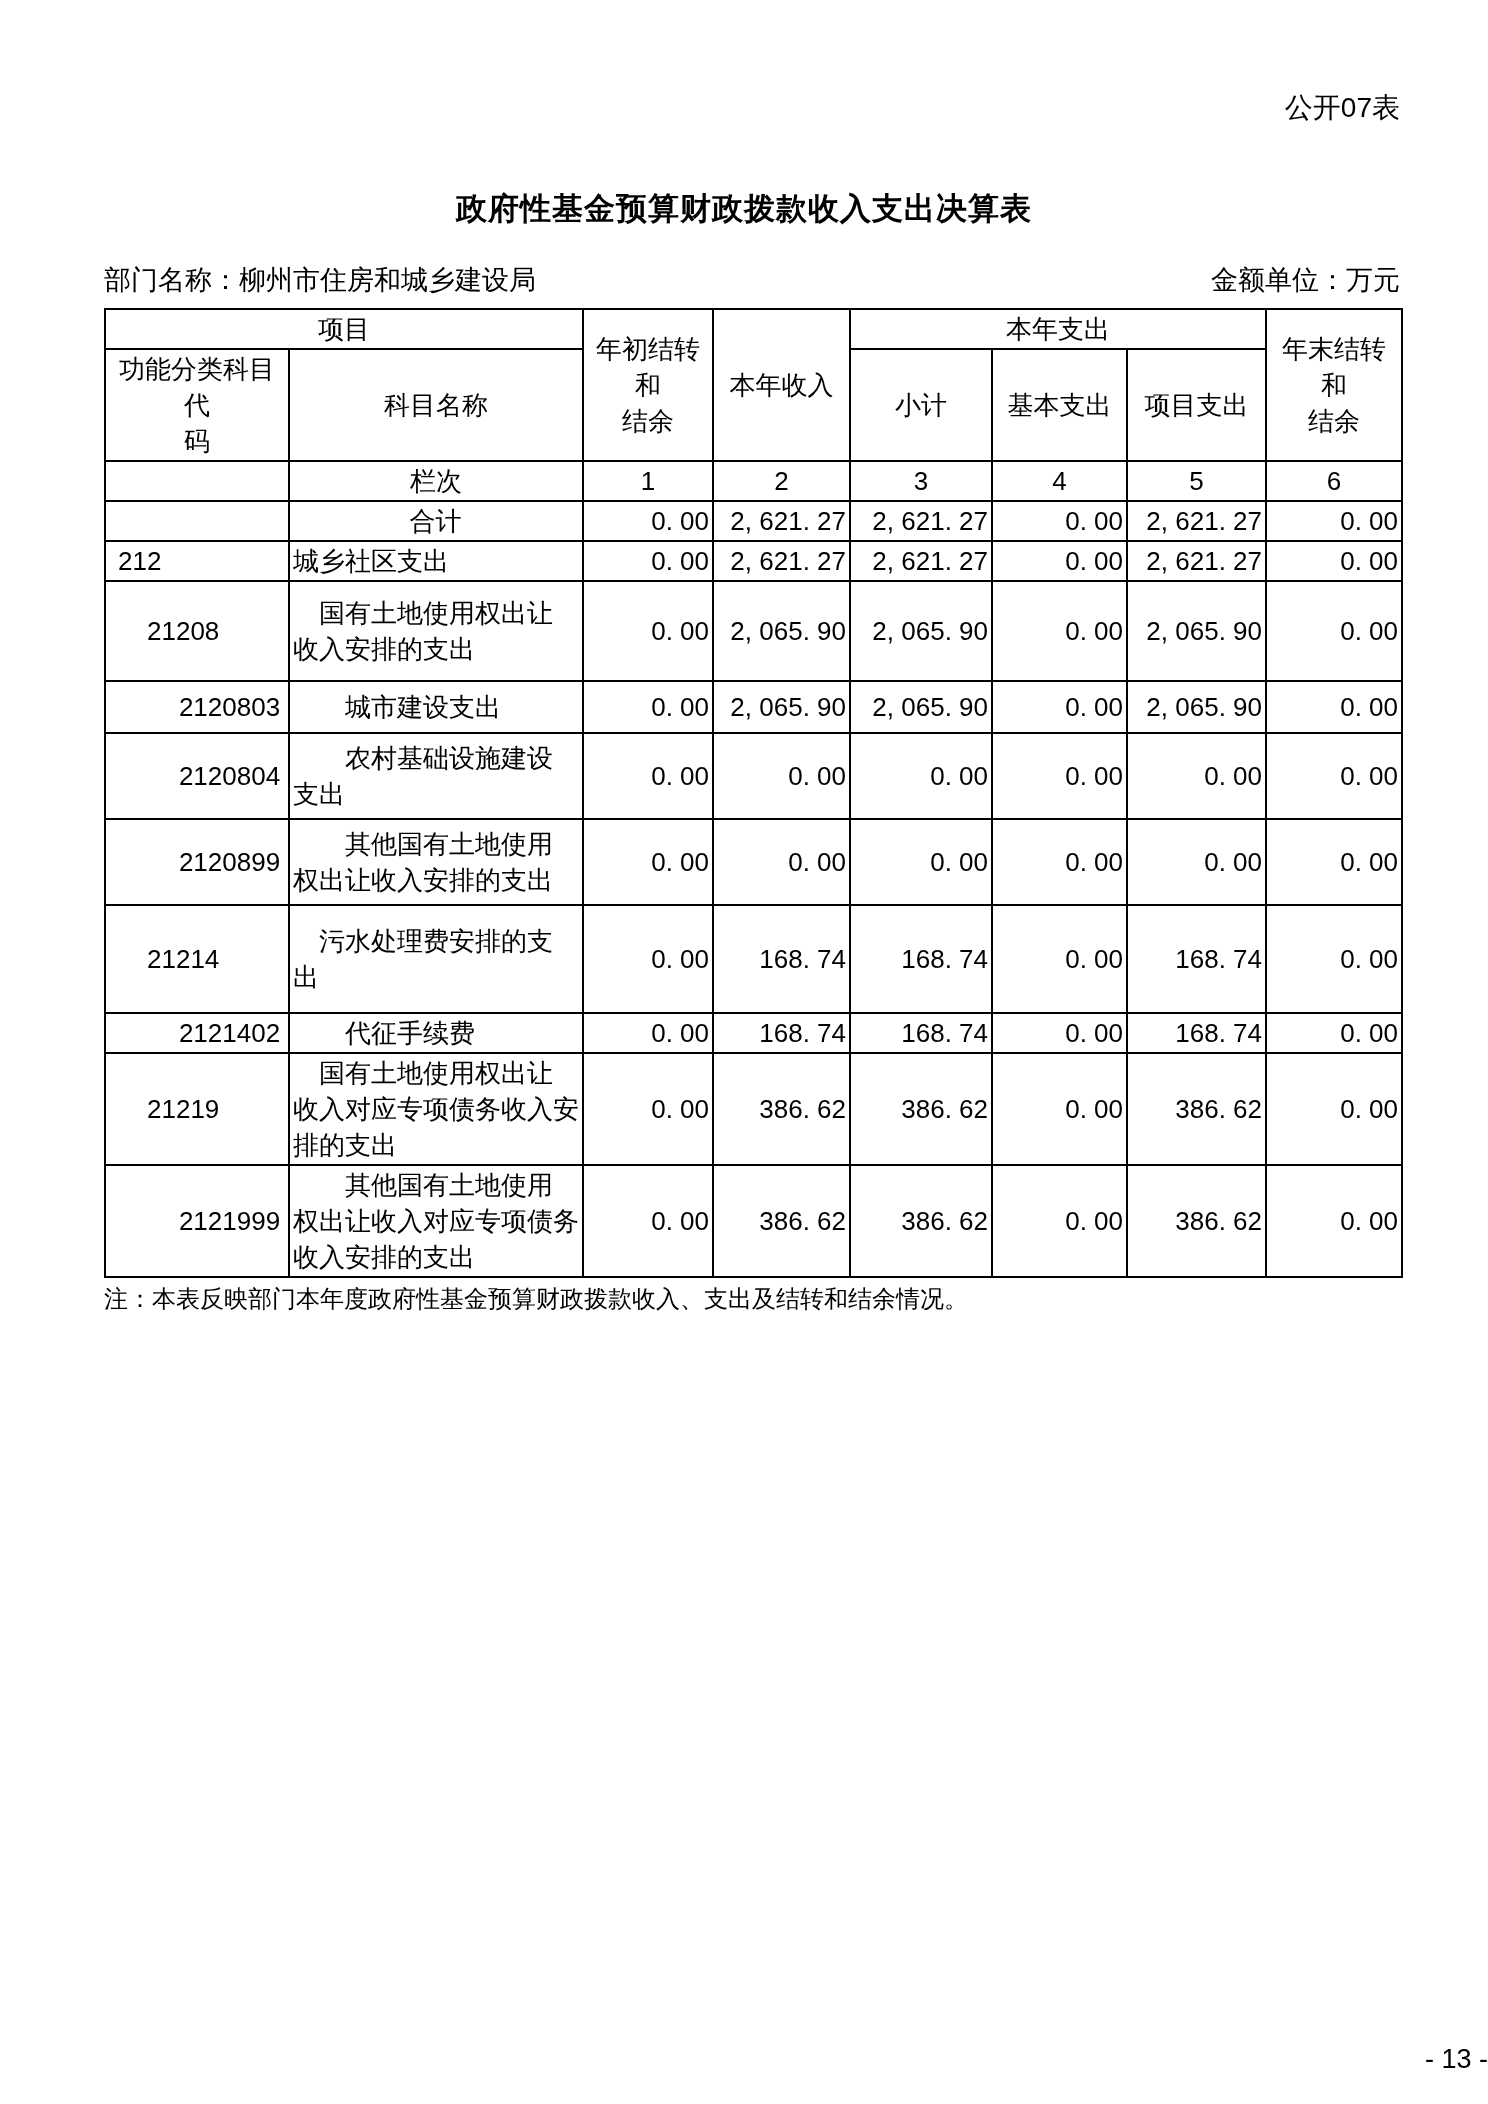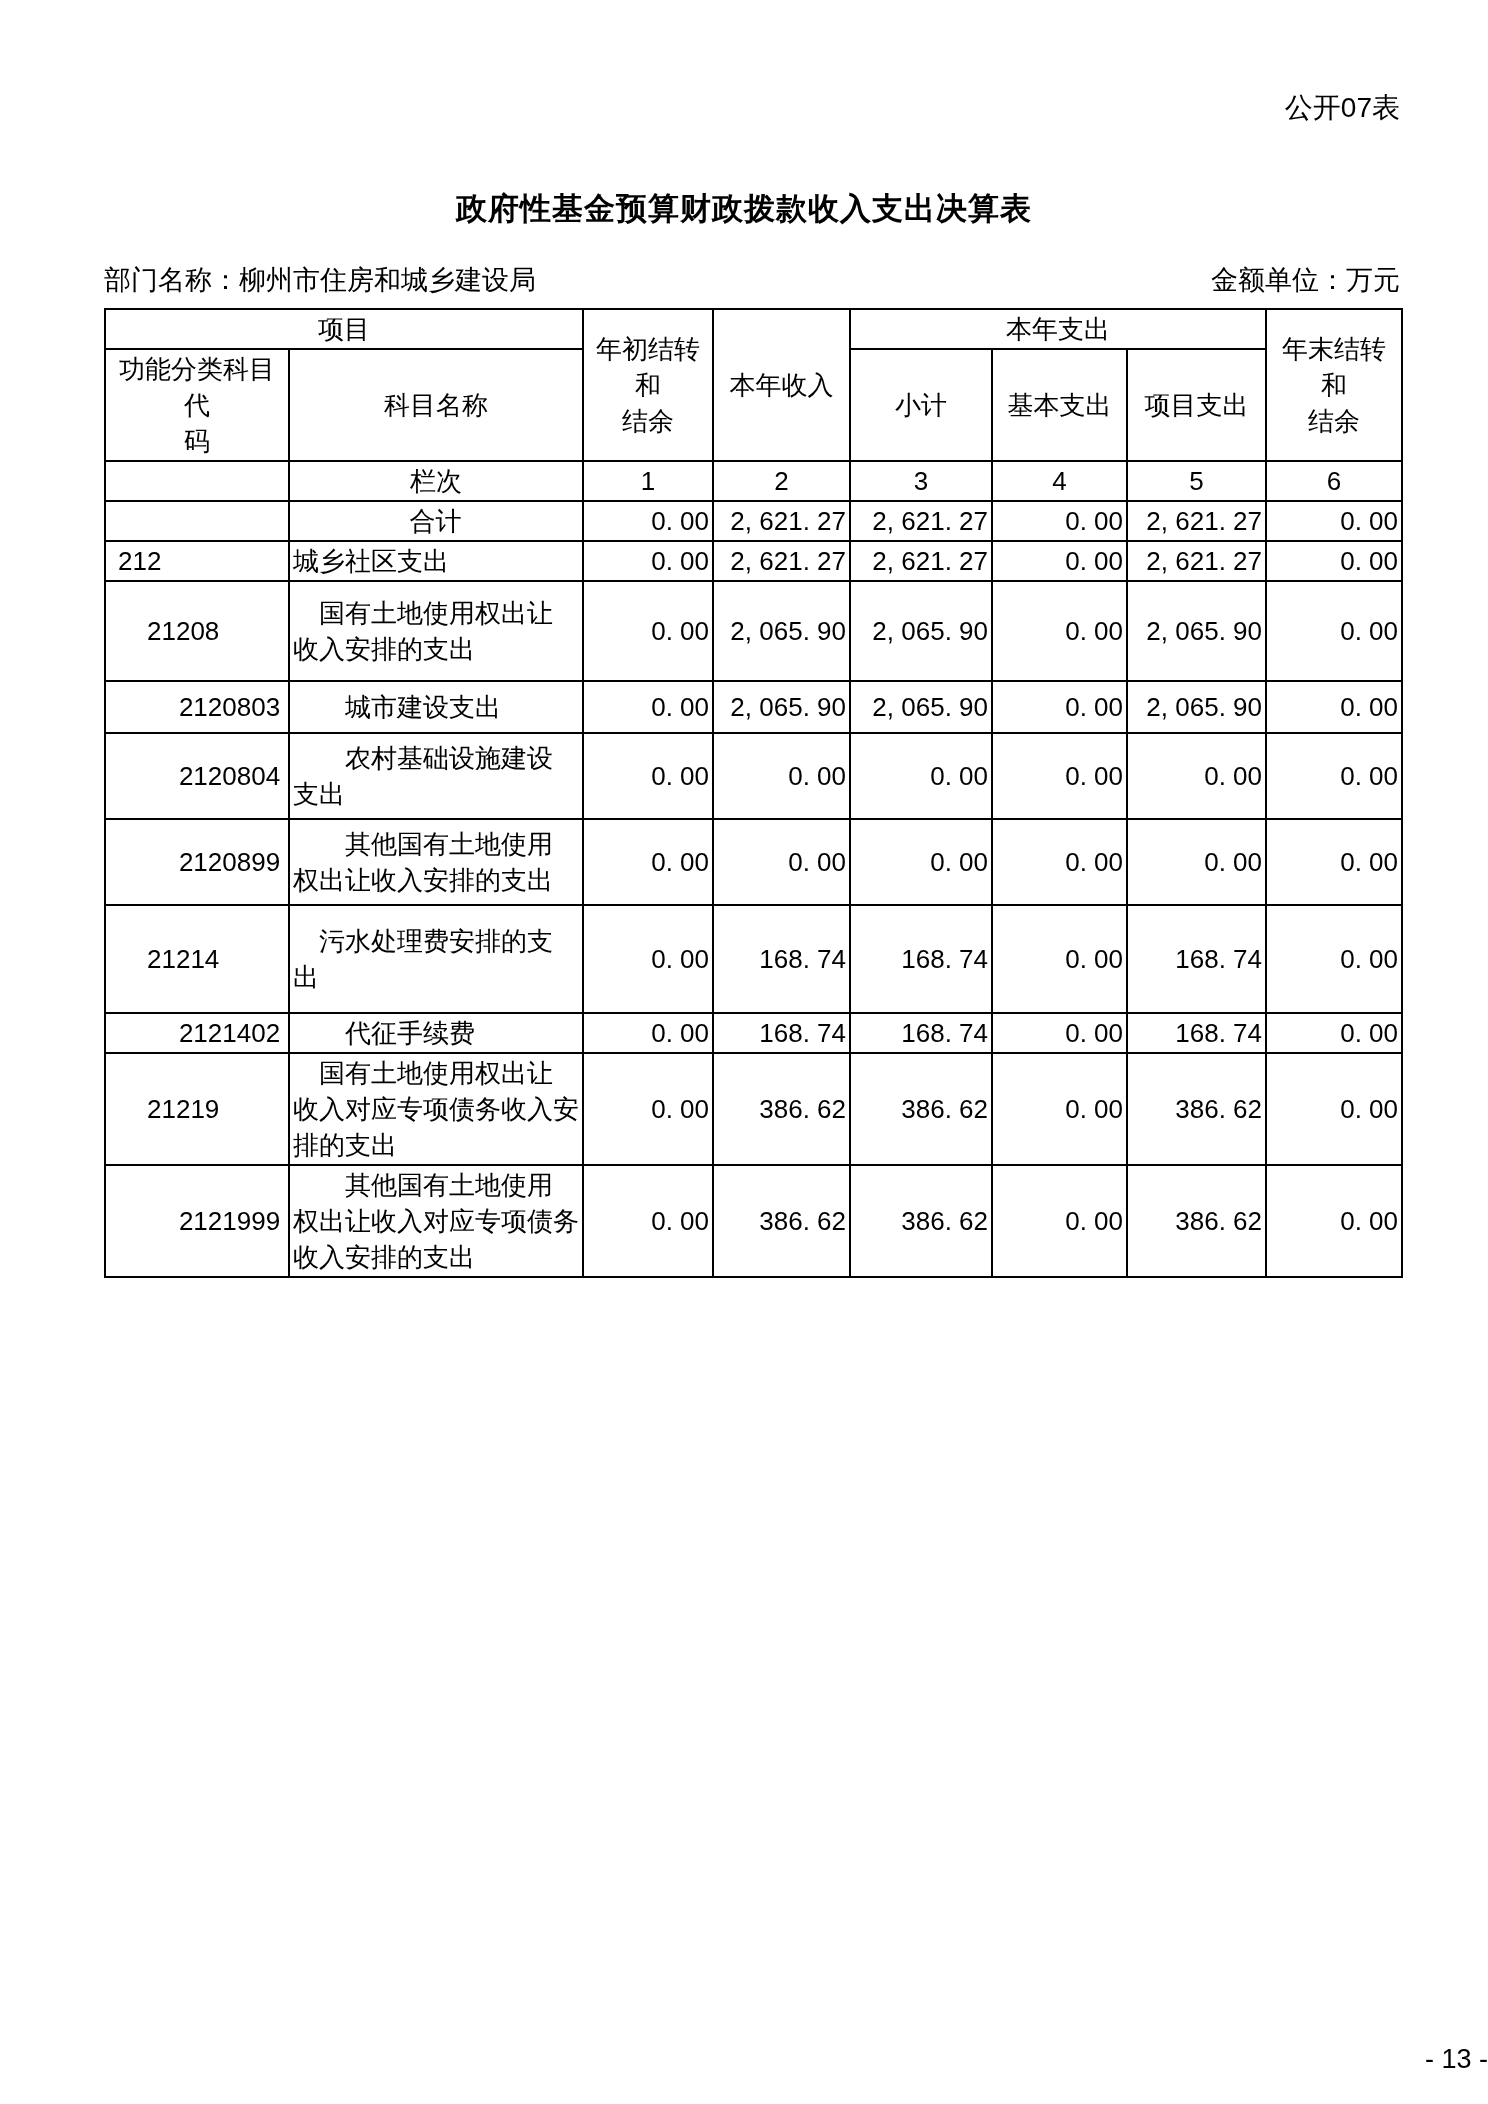--- a/index.html
+++ b/index.html
@@ -226,17 +226,18 @@
             <td class="num">0. 00</td>
             <td class="num">386. 62</td>
             <td class="num">386. 62</td>
             <td class="num">0. 00</td>
             <td class="num">386. 62</td>
             <td class="num">0. 00</td>
           </tr>
         </tbody>
     </table>
 
+    <div class="note">注：本表反映部门本年度政府性基金预算财政拨款收入、支出及结转和结余情况。</div>
   </div>
 
   <div class="pageno">- 13 -</div>
 
 </div>
 
 </body></html>

